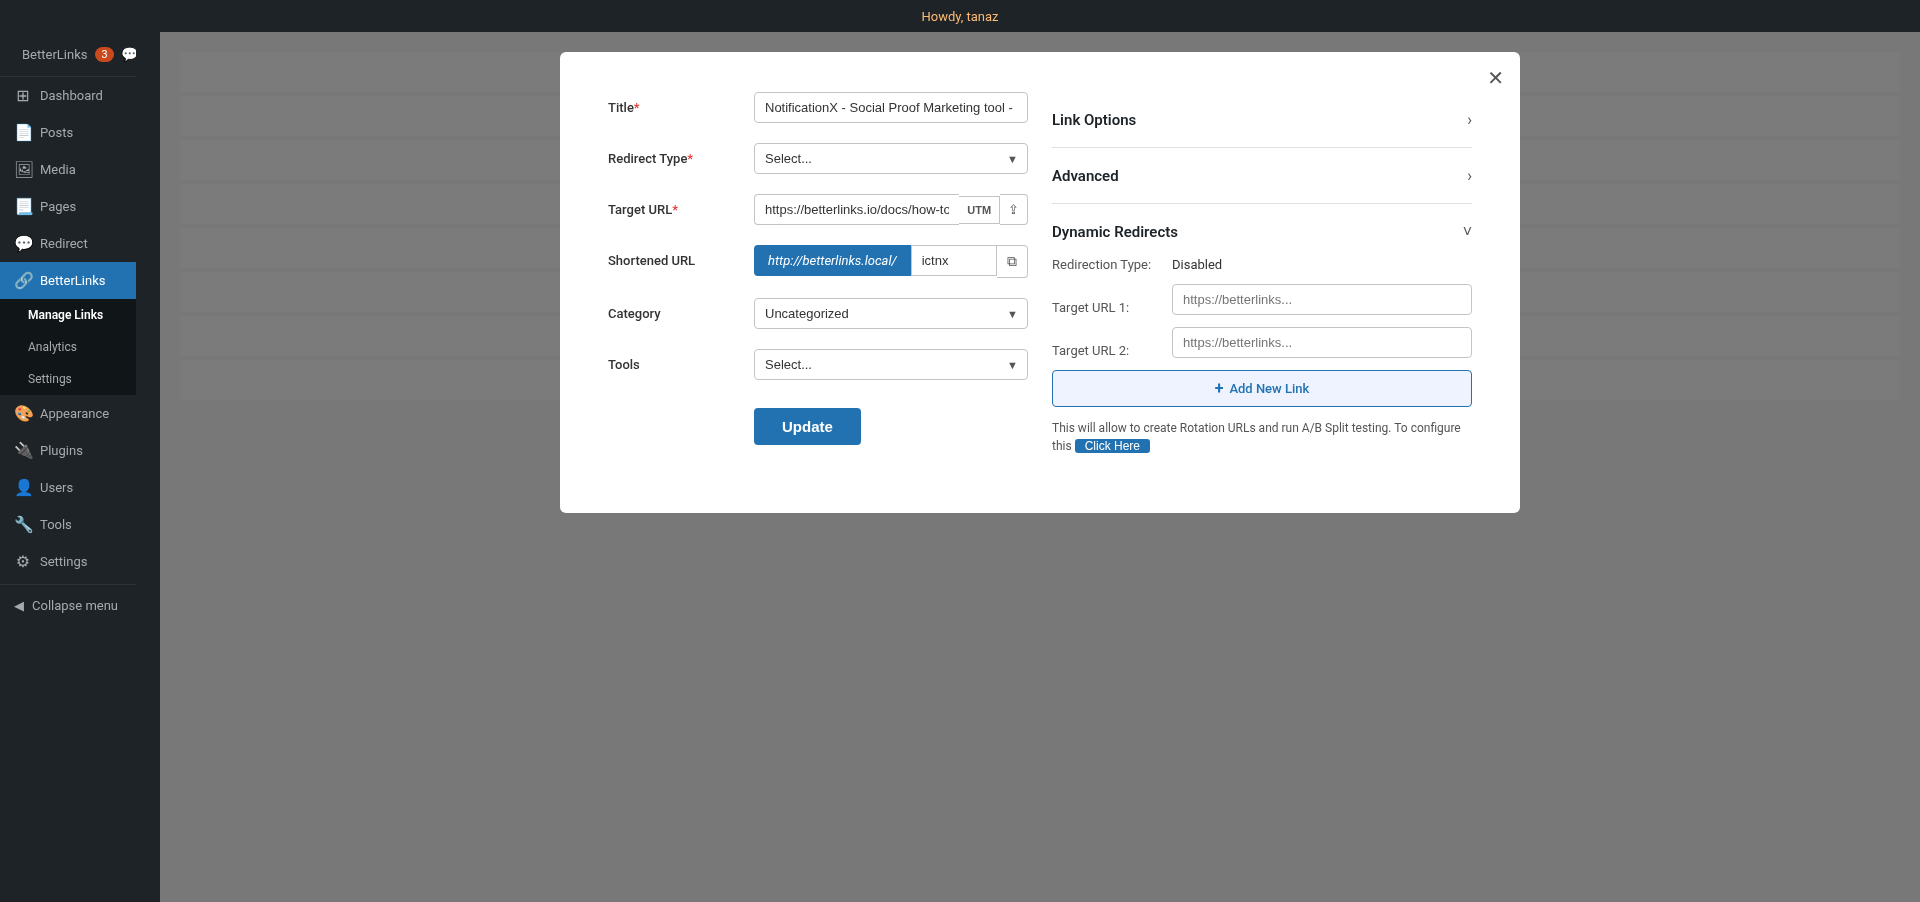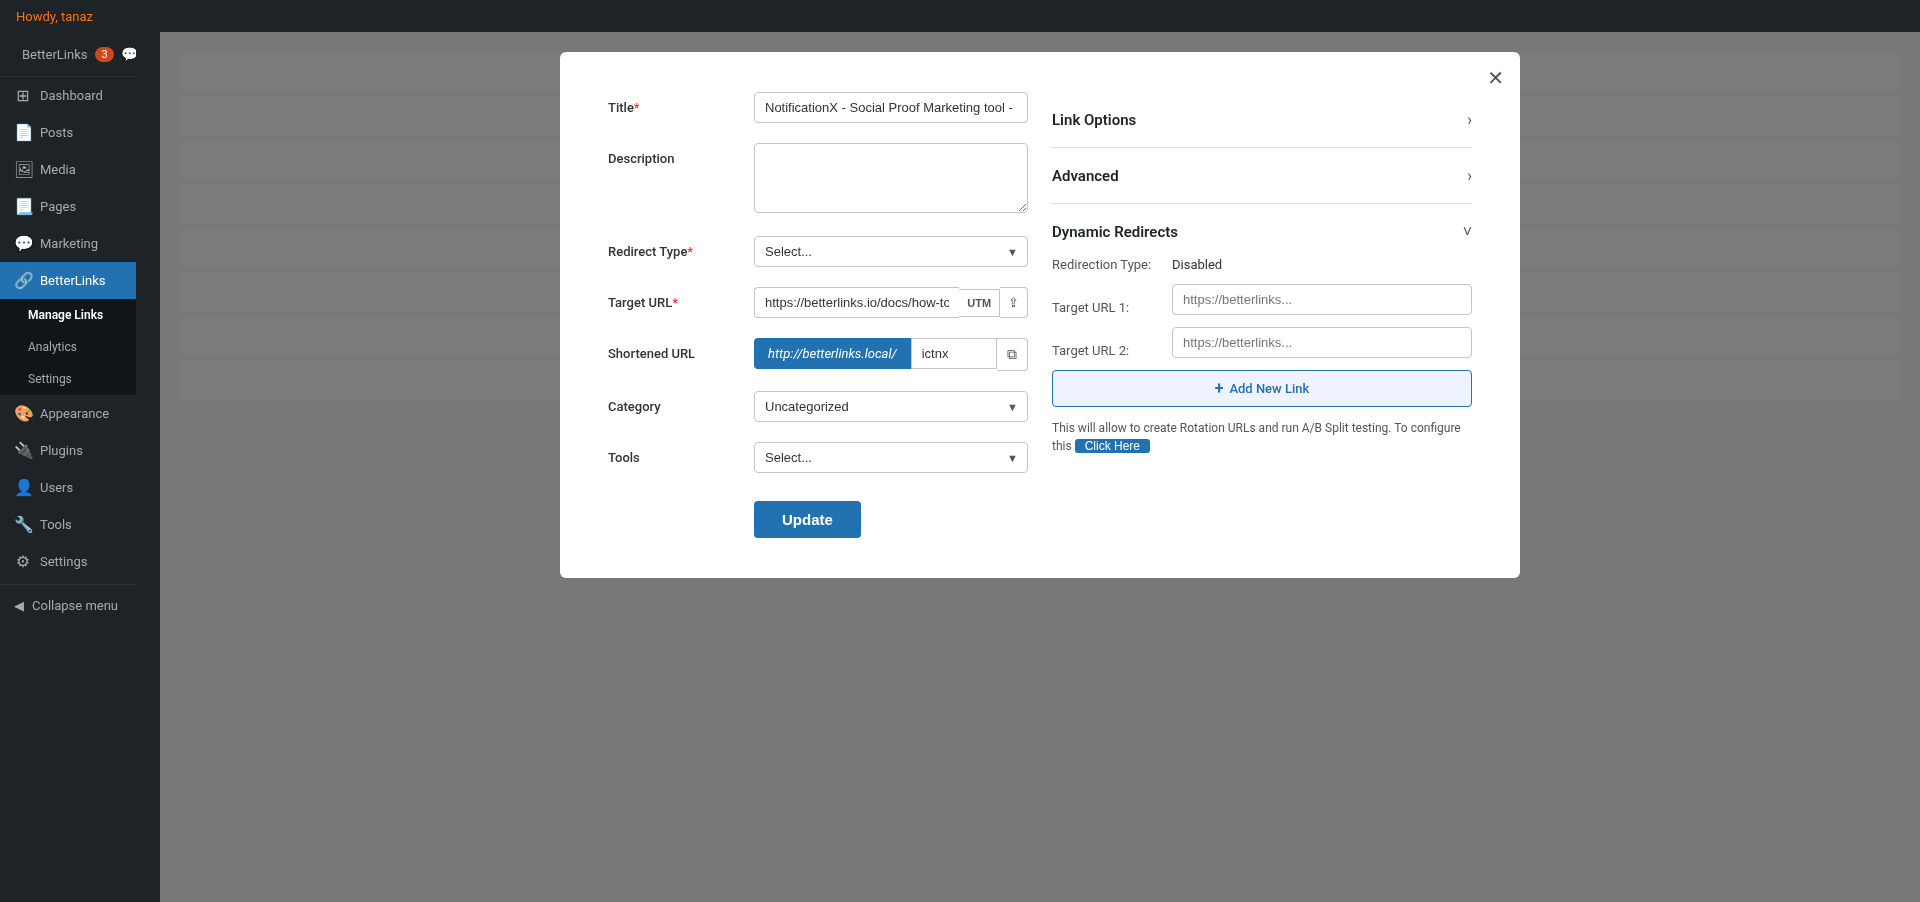--- a/index.html
+++ b/index.html
@@ -1,22 +1,22 @@
 <!DOCTYPE html>
 <html><head>
   <meta charset="utf-8">
   <style>
     * { box-sizing: border-box; margin: 0; padding: 0; }
     body { font-family: -apple-system, BlinkMacSystemFont, "Segoe UI", Roboto, sans-serif; background: #1d2327; color: #333; font-size: 13px; }
 
     
     .top-bar {
       position: fixed; top: 0; left: 0; right: 0; height: 32px;
-      background: #1d2327; display: flex; align-items: center; justify-content: flex-start;
-      padding: 0 16px; z-index: 9999; color: #f97316; font-size: 13px;
+      background: #1d2327; display: flex; align-items: center; justify-content: center;
+      padding: 0 16px; z-index: 9999; color: #fdba74; font-size: 13px;
     }
 
     
     .sidebar {
       position: fixed; top: 32px; left: 0; bottom: 0; width: 136px;
       background: #1d2327; overflow-y: auto; z-index: 100;
     }
     .sidebar-logo {
       display: flex; align-items: center; gap: 8px;
       padding: 12px 14px; color: #a7aaad; font-size: 13px; border-bottom: 1px solid #2c3338;
@@ -185,21 +185,21 @@
   <div class="sidebar-item">
     <span class="icon">🖼</span>
     <span>Media</span>
   </div>
   <div class="sidebar-item">
     <span class="icon">📃</span>
     <span>Pages</span>
   </div>
   <div class="sidebar-item">
     <span class="icon">💬</span>
-    <span>Marketing</span>
+    <span>Redirect</span>
   </div>
   <div class="sidebar-item active">
     <span class="icon">🔗</span>
     <span>BetterLinks</span>
   </div>
   <div class="sidebar-submenu">
     <div class="sidebar-item sub-active">
       <span>Manage Links</span>
     </div>
     <div class="sidebar-item">
@@ -261,26 +261,20 @@
 
           <div class="form-row">
             <label class="form-label">
               <span>Title</span><span class="required">*</span>
             </label>
             <div class="form-control">
               <input type="text" value="NotificationX - Social Proof Marketing tool - G" style="">
             </div>
           </div>
 
-          <div class="form-row">
-            <label class="form-label">Description</label>
-            <div class="form-control">
-              <textarea style=""></textarea>
-            </div>
-          </div>
 
           <div class="form-row">
             <label class="form-label">
               <span>Redirect Type</span><span class="required">*</span>
             </label>
             <div class="form-control">
               <div class="select-wrapper">
                 <select>
                   <option>Select...</option>
                 </select>

